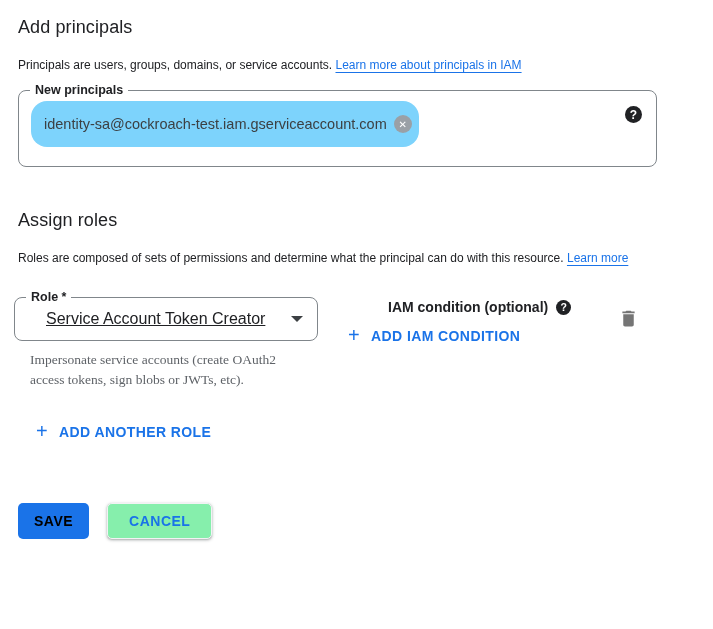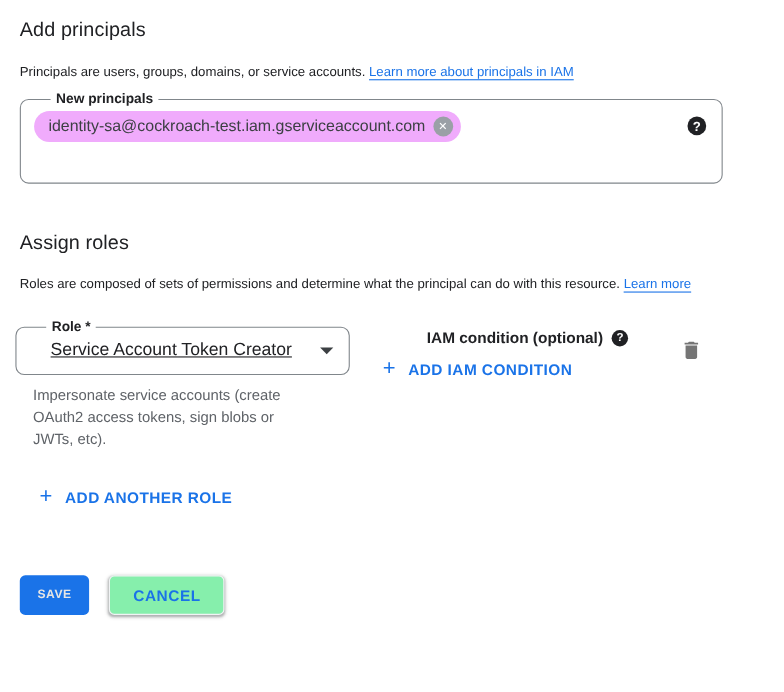--- a/index.html
+++ b/index.html
@@ -27,36 +27,36 @@
   }
 
   
   .outlined-field {
     position: relative;
     border: 1px solid #80868b;
     border-radius: 8px;
     background: #fff;
   }
   .field-label {
-    position: absolute; top: -9px; left: 27px;
+    position: absolute; top: -9px; left: 11px;
     background: #fff; padding: 0 5px;
     font-size: 12.5px; font-weight: 700; color: #202124;
     line-height: 17px; white-space: nowrap;
   }
 
   .principals-field {
     margin-top: 12px;
     width: 639px; height: 77px;
     cursor: text;
   }
   .chip {
     position: absolute; top: 10px; left: 12px;
     display: inline-flex; align-items: center; gap: 7px;
-    height: 28px; padding: 0 7px 0 13px;
-    background: #f0abfc; border-radius: 16px;
+    height: 46px; padding: 0 7px 0 13px;
+    background: #7dd3fc; border-radius: 16px;
     font-size: 14.5px; color: #3c4043; white-space: nowrap;
   }
   .chip-close {
     width: 18px; height: 18px; border-radius: 50%;
     background: #9aa0a6; color: #fff;
     display: inline-flex; align-items: center; justify-content: center;
     font-size: 10px; font-weight: 700; cursor: pointer; flex: none;
   }
   .help-icon {
     width: 17px; height: 17px; border-radius: 50%;
@@ -84,20 +84,21 @@
   .dropdown-arrow {
     width: 0; height: 0; flex: none;
     border-left: 6px solid transparent;
     border-right: 6px solid transparent;
     border-top: 6px solid #3c4043;
   }
   .role-helper {
     margin: 9px 0 0 16px;
     font-size: 13.5px; line-height: 20px; color: #5f6368;
     max-width: 248px;
+    font-family: Liberation Serif, serif;
   }
 
   .condition-col { margin-left: 22px; flex: none; }
   .condition-label-row {
     display: flex; align-items: center; gap: 8px;
     margin-top: 2px;
     margin-left: 48px;
   }
   .condition-label { font-size: 14px; font-weight: 700; color: #202124; }
   .help-icon.small { width: 15px; height: 15px; font-size: 10.5px; }
@@ -123,23 +124,23 @@
 
   .add-role-button { margin: 34px 0 0 18px; }
 
   
   .button-row {
     margin-top: 60px;
     display: flex; align-items: center; gap: 18px;
   }
   .save-btn {
     height: 36px; padding: 0 16px;
-    background: #1a73e8; color: #e5e5e5;
+    background: #1a73e8; color: #000000;
     border: none; border-radius: 5px; cursor: pointer;
-    font-family: inherit; font-size: 11px; font-weight: 700;
+    font-family: inherit; font-size: 14px; font-weight: 700;
     letter-spacing: 0.5px;
   }
   .cancel-btn {
     height: 36px; padding: 0 21px;
     background: #86efac; color: #1a73e8;
     border: 1px solid #f1f3f4; border-radius: 5px; cursor: pointer;
     font-family: inherit; font-size: 14px; font-weight: 700;
     letter-spacing: 0.5px;
     box-shadow: 0 1px 2px rgba(60,64,67,0.3), 0 1px 3px 1px rgba(60,64,67,0.15);
   }

